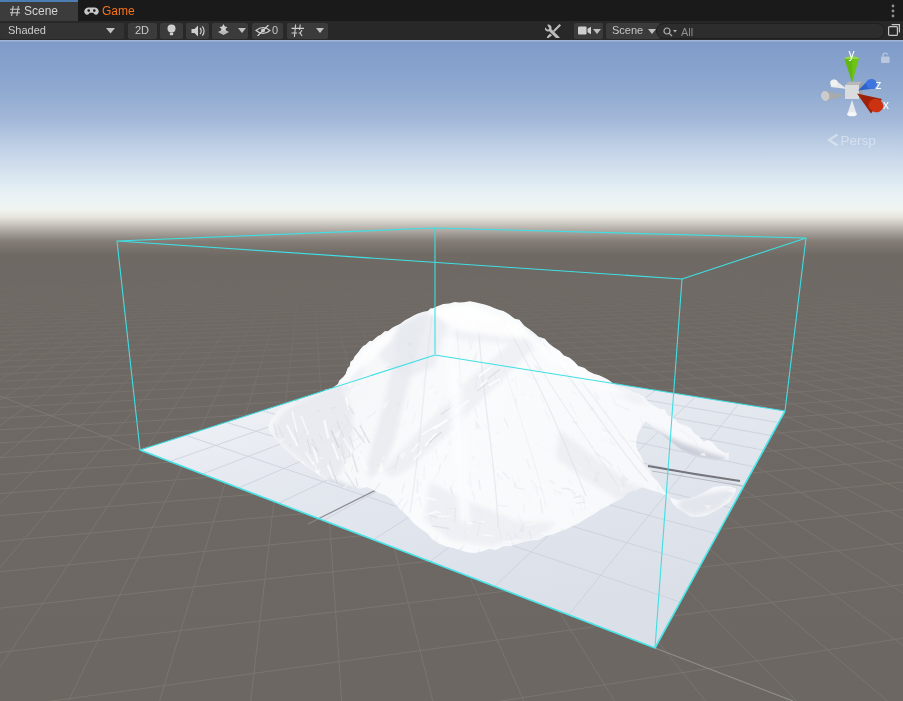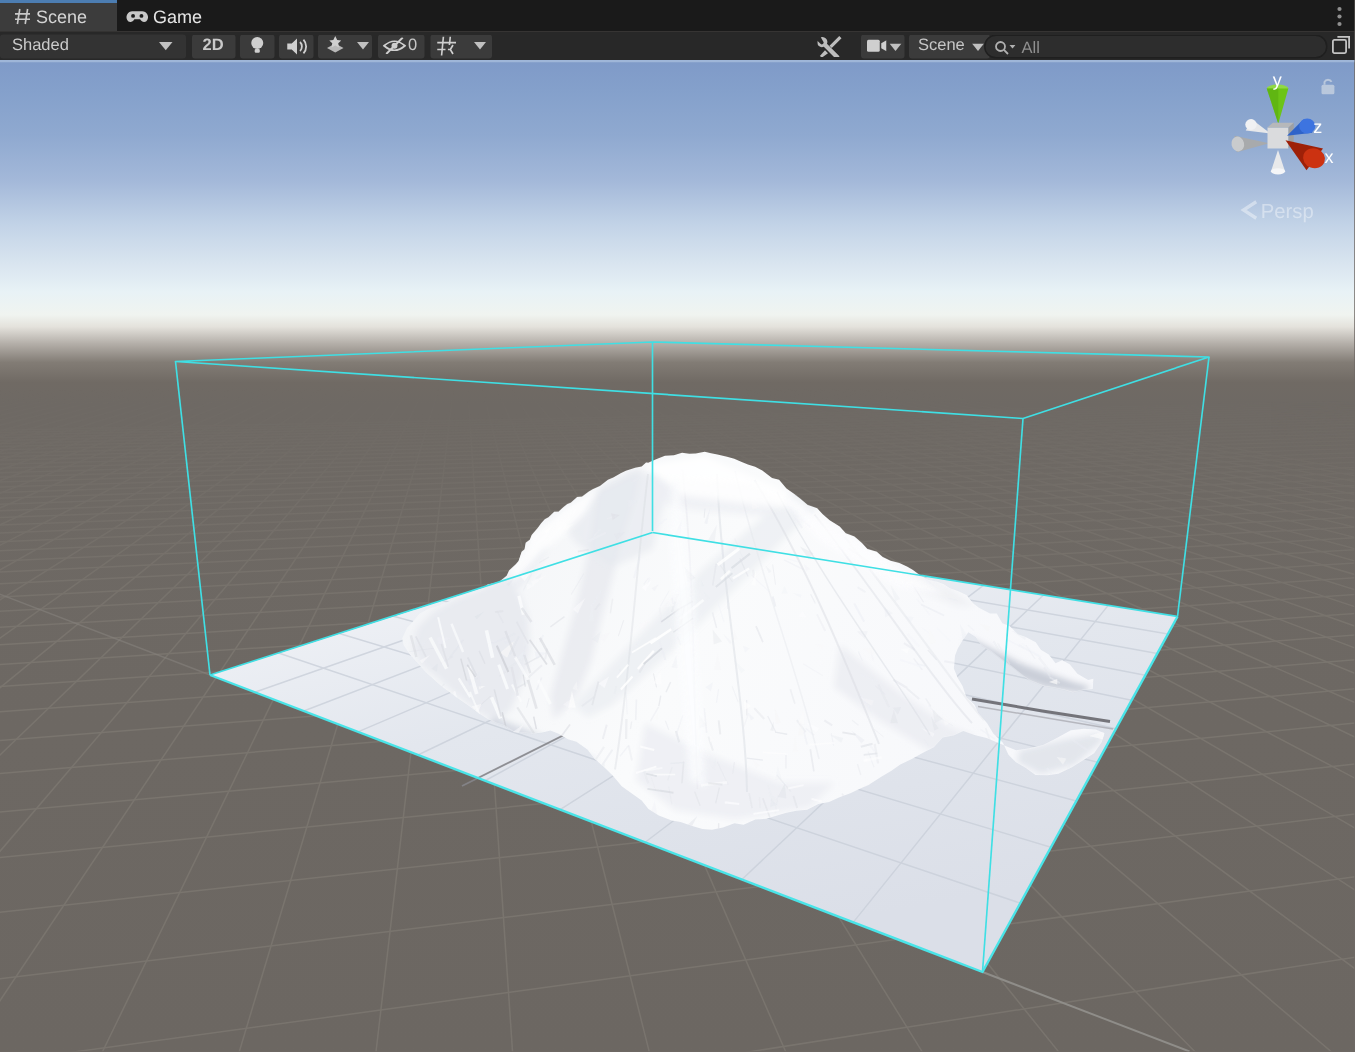--- a/index.html
+++ b/index.html
@@ -673,35 +673,35 @@
   <div class="abs" id="scenetab"></div>
   <svg class="abs" style="left:9px;top:5px" width="12" height="12" viewBox="0 0 12 12" stroke="#c8c8c8" stroke-width="1.1" fill="none">
       <path d="M4.2,1 L2.6,11 M9.4,1 L7.8,11 M1,4.2 L11,4.2 M1,7.8 L11,7.8"></path>
     </svg>
   <div class="abs txt" style="left:24px;top:3.5px">Scene</div>
   <svg class="abs" style="left:84px;top:6.5px" width="15" height="9" viewBox="0 0 15 9" fill="#c8c8c8">
       <path d="M4.2,0.5 h6.6 a3.9,3.9 0 0 1 3.4,5.8 a2.5,2.5 0 0 1 -4.2,0.4 l-0.6,-0.9 h-3.8 l-0.6,0.9 a2.5,2.5 0 0 1 -4.2,-0.4 a3.9,3.9 0 0 1 3.4,-5.8 Z"></path>
       <circle cx="4.7" cy="3.6" r="1.3" fill="#1a1a1a"></circle>
       <circle cx="10.3" cy="3.6" r="1.3" fill="#1a1a1a"></circle>
     </svg>
-  <div class="abs txt" style="left:102px;top:3.5px;color:#e5e5e5">Game</div>
+  <div class="abs txt" style="left:102px;top:3.5px;color:#f97316">Game</div>
   <svg class="abs" style="left:891px;top:4px" width="4" height="14" viewBox="0 0 4 14" fill="#909090">
       <circle cx="2" cy="2" r="1.4"></circle>
       <circle cx="2" cy="7" r="1.4"></circle>
       <circle cx="2" cy="12" r="1.4"></circle>
     </svg>
 </div>
 <div class="abs" id="toolbar">
   <div class="btn" style="left:0px;width:124px;background:#333333"></div>
   <div class="abs tb" style="left:8px;top:3px;color:#cccccc">Shaded</div>
   <svg class="abs" style="left:106px;top:7px" width="10" height="6" viewBox="0 0 10 6" fill="#c0c0c0">
       <path d="M0,0 h9 l-4.5,5.5 Z"></path>
     </svg>
   <div class="btn" style="left:128px;width:29px"></div>
-  <div class="abs tb" style="left:135px;top:3px;font-weight:bold;color:#cacaca">2D</div>
+  <div class="abs tb" style="left:135px;top:3px;font-weight:normal;color:#cacaca">2D</div>
   <div class="btn" style="left:160px;width:23px"></div>
   <svg class="abs" style="left:166px;top:3px" width="11" height="13" viewBox="0 0 11 13" fill="#cfcfcf">
       <circle cx="5.5" cy="4.6" r="4"></circle>
       <rect x="3.8" y="8.6" width="3.4" height="2.6" rx="0.8"></rect>
     </svg>
   <div class="btn" style="left:186px;width:23px"></div>
   <svg class="abs" style="left:190.5px;top:3.5px" width="14" height="12" viewBox="0 0 14 12" fill="#cfcfcf">
       <path d="M0.5,4 h3 l3.5,-3.4 v10.8 L3.5,8 h-3 Z"></path>
       <path d="M9,3 a4.2,4.2 0 0 1 0,6 M11.3,1.4 a6.8,6.8 0 0 1 0,9.2" stroke="#cfcfcf" stroke-width="1.2" fill="none"></path>
     </svg>

